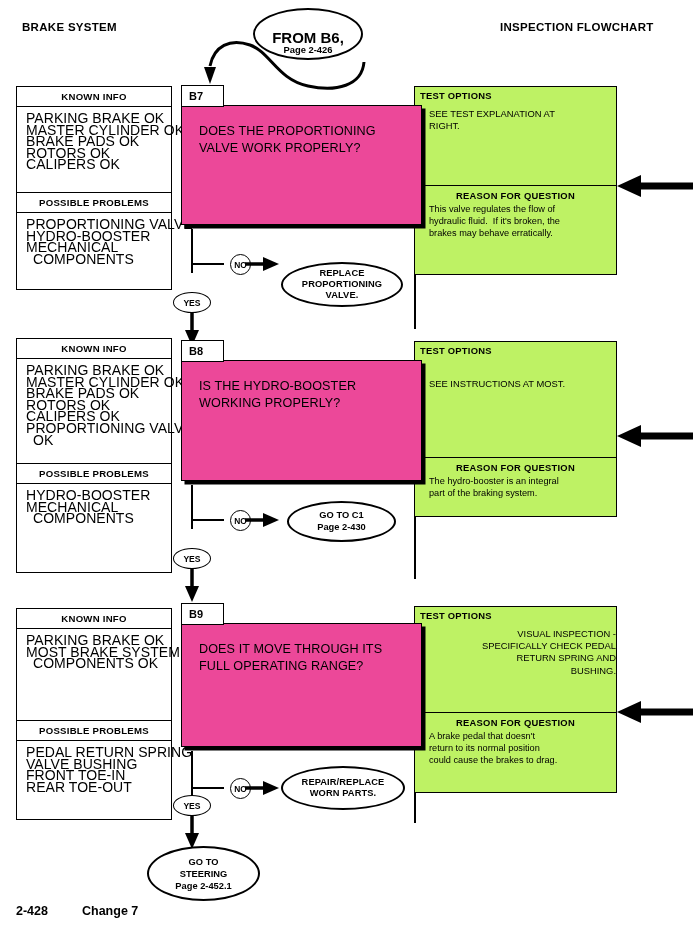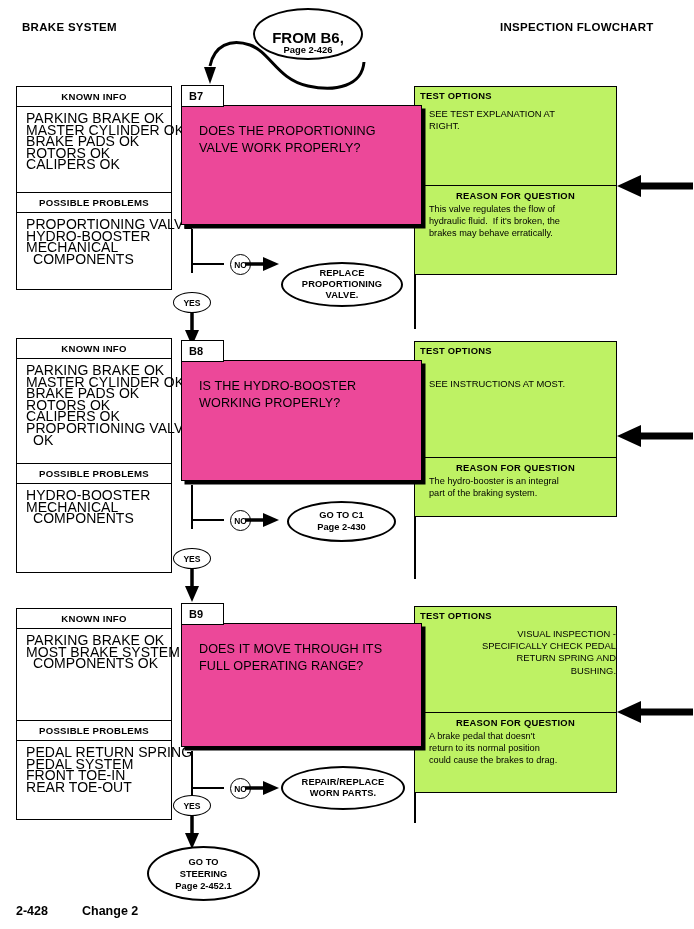--- a/index.html
+++ b/index.html
@@ -350,21 +350,21 @@
   <div class="abs info-panel" style="left:16px; top:608px; width:156px; height:212px;">
     <div class="info-hd">KNOWN INFO</div>
     <div class="info-list" style="height:91px;">
       <div>PARKING BRAKE OK</div>
       <div>MOST BRAKE SYSTEM</div>
       <div class="indent">COMPONENTS OK</div>
     </div>
     <div class="info-hd2">POSSIBLE PROBLEMS</div>
     <div class="info-list">
       <div>PEDAL RETURN SPRING</div>
-      <div>PEDAL SYSTEM</div>
+      <div>VALVE BUSHING</div>
       <div>FRONT TOE-IN</div>
       <div>REAR TOE-OUT</div>
     </div>
   </div>
 
   <div class="abs q-tag" style="left:181px; top:603px; width:43px; height:22px;">B9</div>
 
   <div class="abs q-box" style="left:181px; top:623px; width:241px; height:124px;">
     <div class="q-text">
       <div>DOES IT MOVE THROUGH ITS</div>
@@ -414,15 +414,15 @@
 
   <div class="abs oval oval-thick" style="left:147px; top:846px; width:113px; height:55px;">
     <div style="text-align:center;">
       <div style="font-size:9.3px;font-weight:bold;line-height:12px;">GO TO</div>
       <div style="font-size:9.3px;font-weight:bold;line-height:12px;">STEERING</div>
       <div style="font-size:9.3px;font-weight:bold;line-height:12px;">Page 2-452.1</div>
     </div>
   </div>
 
   <div class="abs footer-txt" style="left:16px; top:904px;">2-428</div>
-  <div class="abs footer-txt" style="left:82px; top:904px;">Change 2</div>
+  <div class="abs footer-txt" style="left:82px; top:904px;">Change 7</div>
 
 </div>
 
 </body></html>

